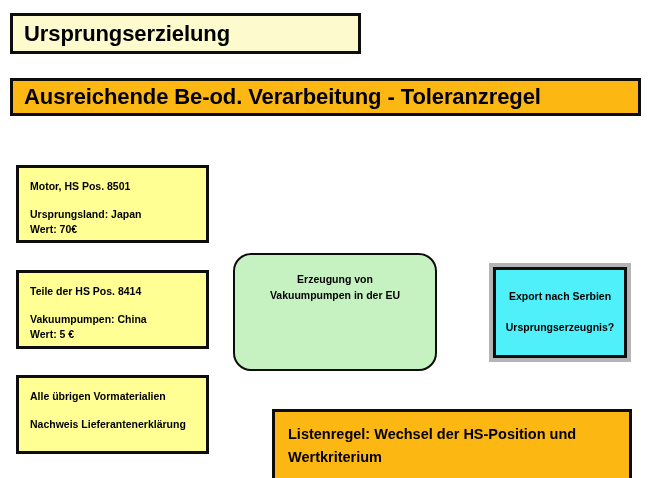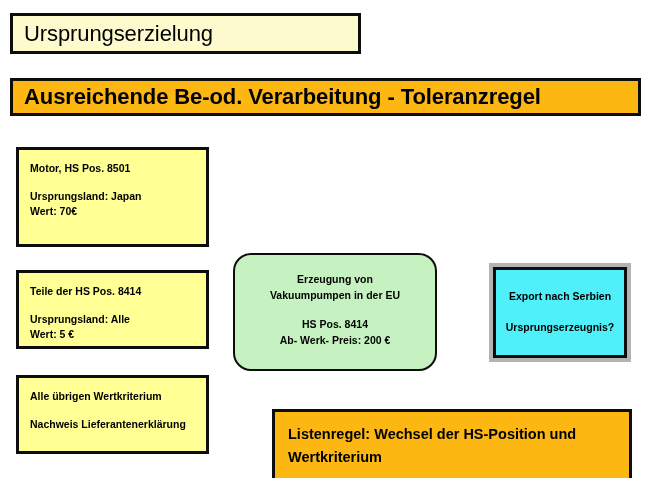--- a/index.html
+++ b/index.html
@@ -28,21 +28,21 @@
     width: 351px;
     height: 41px;
     background: #fdfbce;
     border: 3px solid #0d0d0d;
     display: flex;
     align-items: center;
     padding-left: 11px;
   }
   #title-box .txt {
     font-size: 22px;
-    font-weight: normal;
+    font-weight: bold;
     letter-spacing: -0.1px;
     text-align: right;
   }
 
   
   #banner-box {
     left: 10px;
     top: 78px;
     width: 631px;
     height: 38px;
@@ -63,21 +63,21 @@
     background: #ffff94;
     border: 3px solid #0d0d0d;
     padding: 11px 0 0 11px;
     font-size: 10.5px;
     font-weight: bold;
     line-height: 1.45;
   }
   .material-box .head { margin-bottom: 13px; }
   .material-box .line { display: block; }
 
-  #material-box-1 { left: 16px; top: 147px; width: 193px; height: 100px; }
+  #material-box-1 { left: 16px; top: 165px; width: 193px; height: 78px; }
   #material-box-2 { left: 16px; top: 270px; width: 193px; height: 79px; }
   #material-box-3 { left: 16px; top: 375px; width: 193px; height: 79px; }
 
   
   #production-box {
     left: 233px;
     top: 253px;
     width: 204px;
     height: 118px;
     background: #c5f2c0;
@@ -150,37 +150,33 @@
 </div>
 
 <div class="box material-box" id="material-box-1">
   <span class="head line">Motor, HS Pos. 8501</span>
   <span class="line">Ursprungsland: Japan</span>
   <span class="line">Wert: 70€</span>
 </div>
 
 <div class="box material-box" id="material-box-2">
   <span class="head line">Teile der HS Pos. 8414</span>
-  <span class="line">Ursprungsland: Alle</span>
+  <span class="line">Vakuumpumpen: China</span>
   <span class="line">Wert: 5 €</span>
 </div>
 
 <div class="box material-box" id="material-box-3">
-  <span class="head line">Alle übrigen Wertkriterium</span>
+  <span class="head line">Alle übrigen Vormaterialien</span>
   <span class="line">Nachweis Lieferantenerklärung</span>
 </div>
 
 <div class="box" id="production-box">
   <div class="group-1">
     <div>Erzeugung von</div>
     <div>Vakuumpumpen in der EU</div>
-  </div>
-  <div class="group-2">
-    <div>HS Pos. 8414</div>
-    <div>Ab- Werk- Preis: 200 €</div>
   </div>
 </div>
 
 <div class="box" id="export-frame">
   <div id="export-box">
     <div class="line-1">Export nach Serbien</div>
     <div class="line-2">Ursprungserzeugnis?</div>
   </div>
 </div>
 

